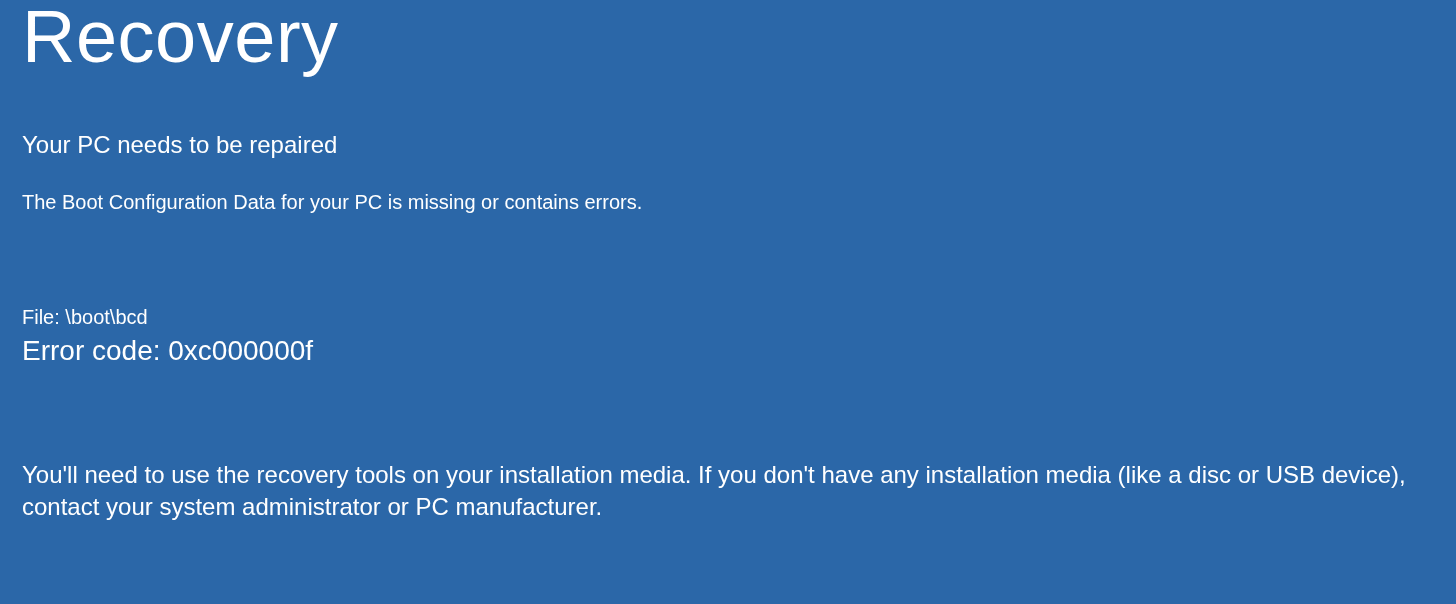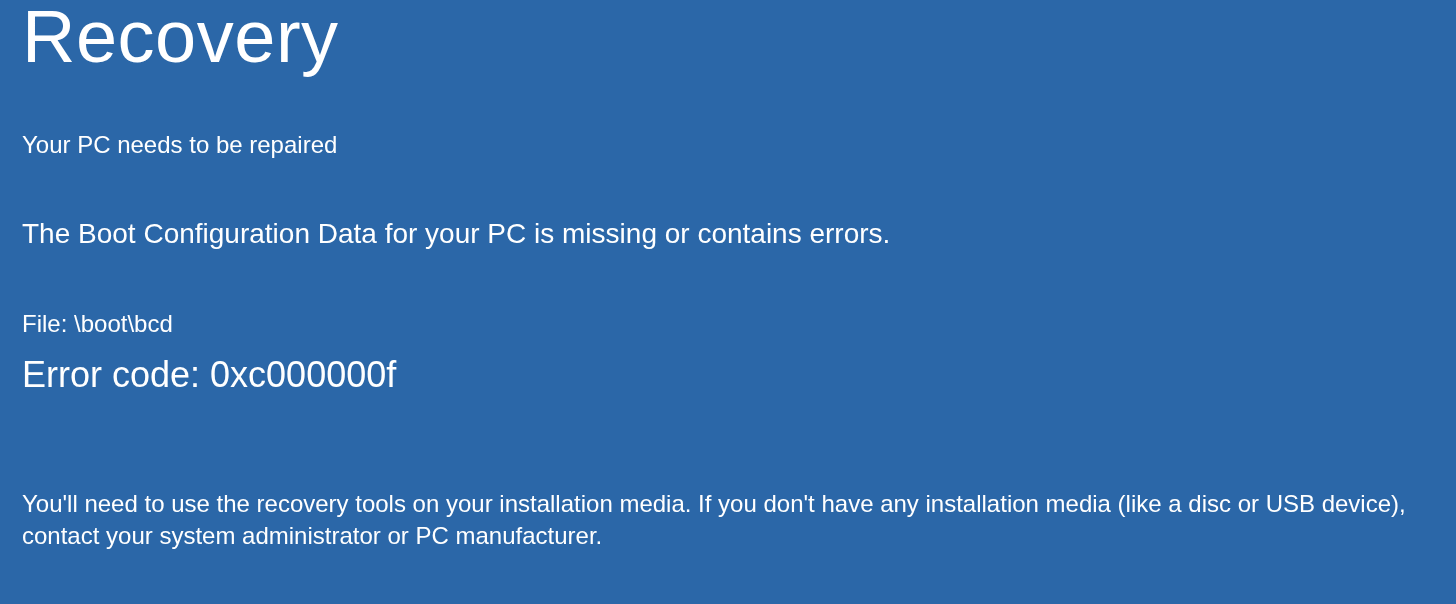--- a/index.html
+++ b/index.html
@@ -23,33 +23,33 @@
       line-height: 1.1;
       margin-top: -4px;
       letter-spacing: 0.5px;
     }
     .subtitle {
       font-size: 24px;
       font-weight: 300;
       margin-top: 54px;
     }
     .description {
+      font-size: 20px;
+      font-weight: 300;
+      margin-top: 32px;
+    }
+    .file-line {
+      font-size: 20px;
+      font-weight: 300;
+      margin-top: 92px;
+    }
+    .error-line {
       font-size: 28px;
       font-weight: 300;
-      margin-top: 59px;
-    }
-    .file-line {
-      font-size: 24px;
-      font-weight: 300;
-      margin-top: 60px;
-    }
-    .error-line {
-      font-size: 36px;
-      font-weight: 300;
-      margin-top: 16px;
+      margin-top: 6px;
     }
     .instructions {
       font-size: 24px;
       font-weight: 300;
       margin-top: 92px;
       line-height: 1.3;
       max-width: 1400px;
     }
   </style>
 </head>

